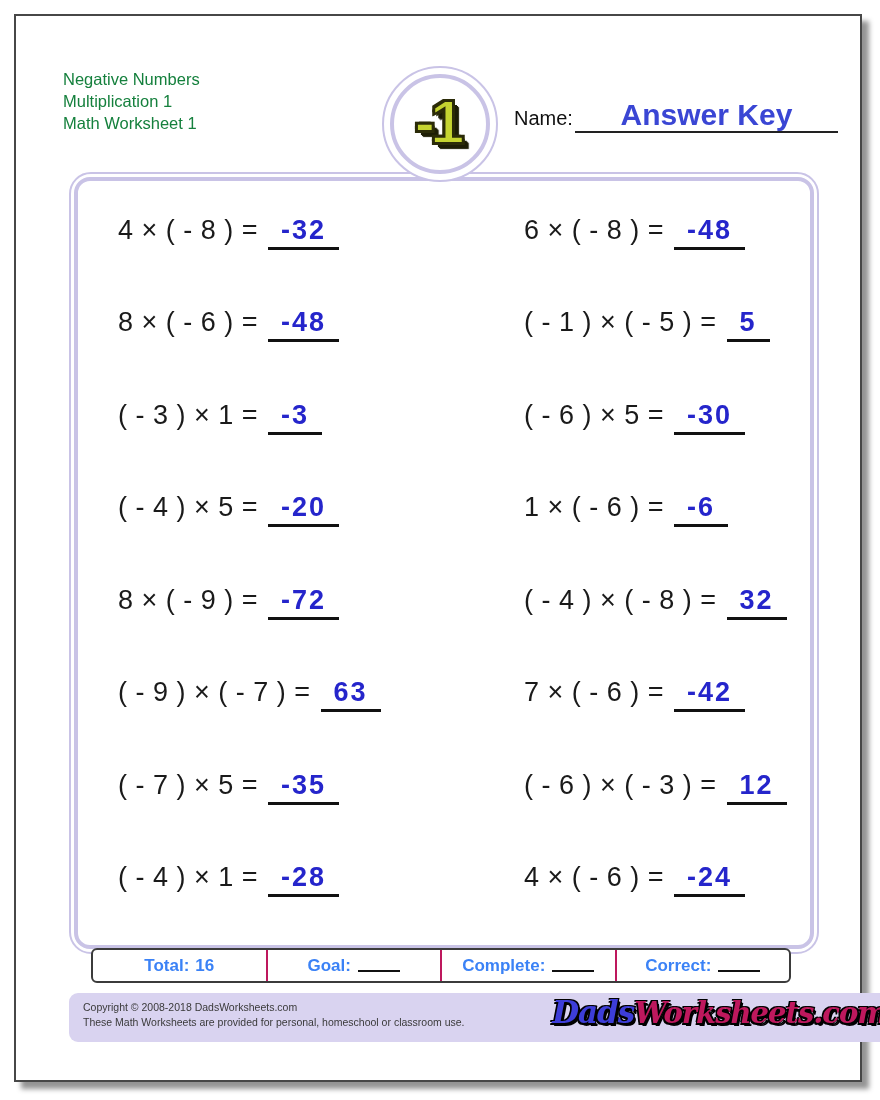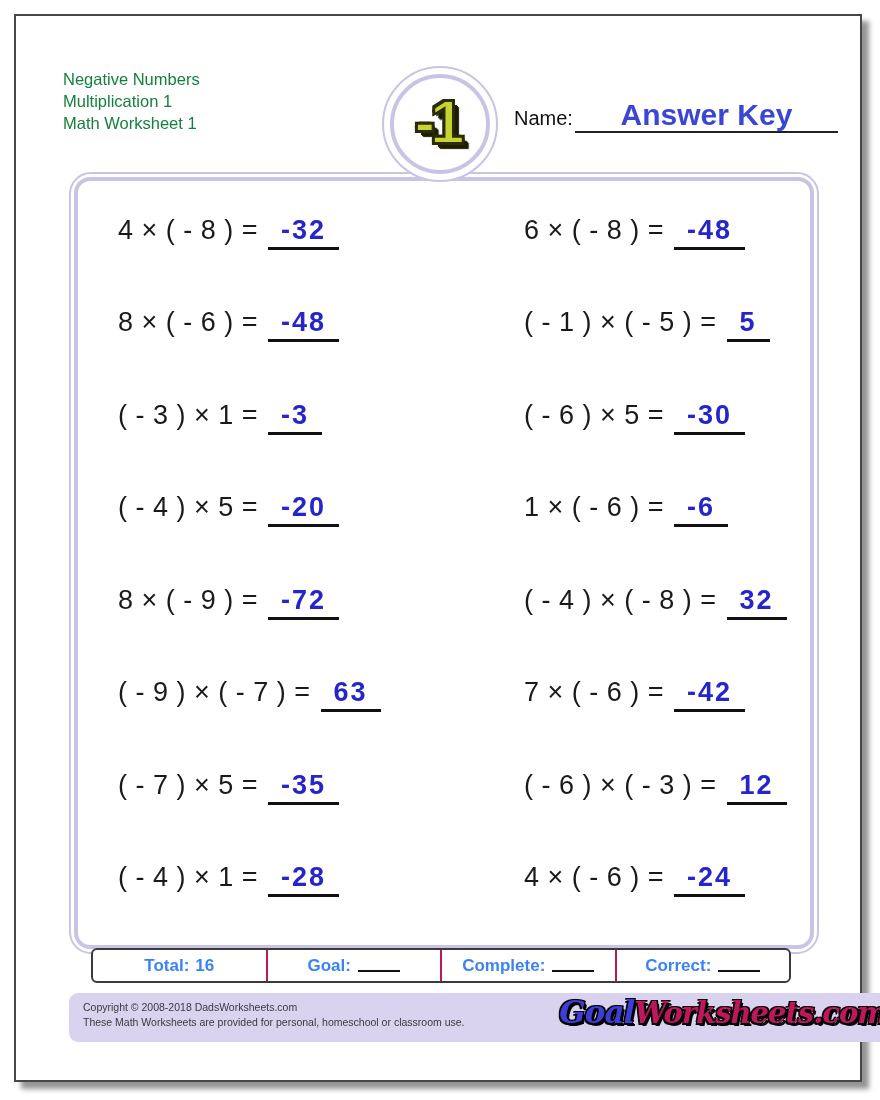--- a/index.html
+++ b/index.html
@@ -206,17 +206,17 @@
         <span class="stat-blank"></span>
       </div>
     </div>
 
   <div class="footer-band">
     <div class="copyright">
       <div>Copyright © 2008-2018 DadsWorksheets.com</div>
       <div>These Math Worksheets are provided for personal, homeschool or classroom use.</div>
     </div>
     <div class="footer-logo">
-      <span class="part1">Goal</span><span class="part2">Worksheets.com</span>
+      <span class="part1">Dads</span><span class="part2">Worksheets.com</span>
     </div>
   </div>
 
 </div>
 
 </body></html>

